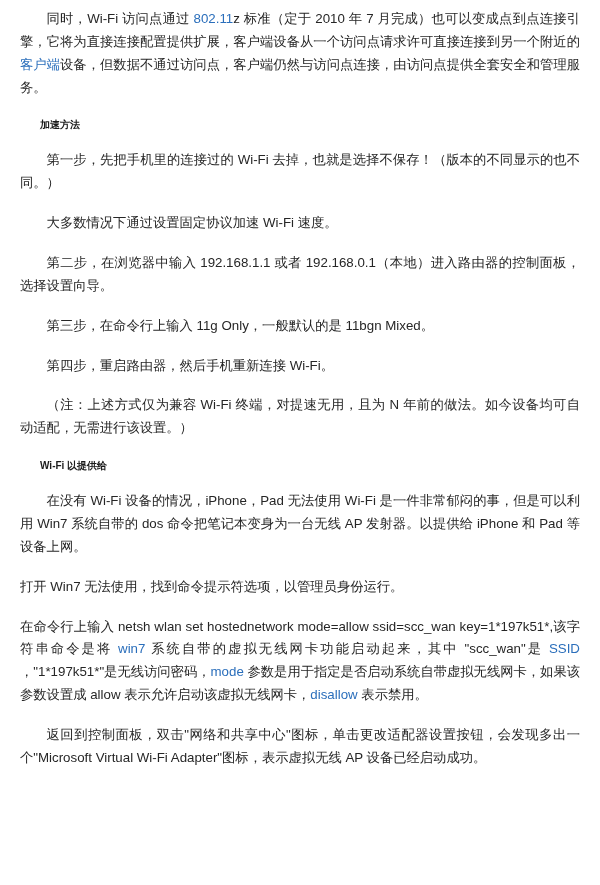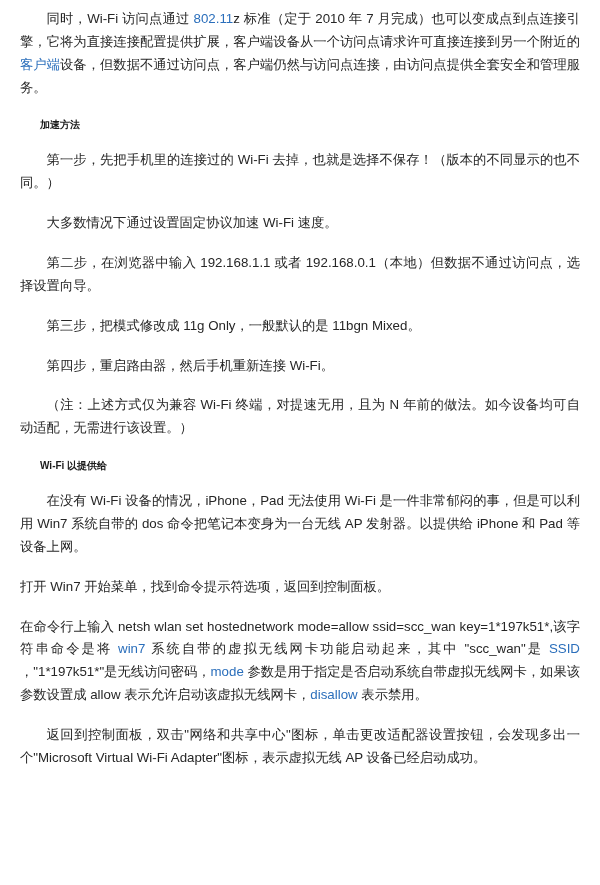--- a/index.html
+++ b/index.html
@@ -51,33 +51,33 @@
   <p class="indent">
     <span>同时，Wi-Fi 访问点通过 </span><a class="link" href="#">802.11</a><span>z 标准（定于 2010 年 7 月完成）也可以变成点到点连接引擎，它将为直接连接配置提供扩展，客户端设备从一个访问点请求许可直接连接到另一个附近的 </span><a class="link" href="#">客户端</a><span>设备，但数据不通过访问点，客户端仍然与访问点连接，由访问点提供全套安全和管理服务。</span>
   </p>
 
   <h3>加速方法</h3>
 
   <p class="indent">第一步，先把手机里的连接过的 Wi-Fi 去掉，也就是选择不保存！（版本的不同显示的也不同。）</p>
 
   <p class="indent">大多数情况下通过设置固定协议加速 Wi-Fi 速度。</p>
 
-  <p class="indent">第二步，在浏览器中输入 192.168.1.1 或者 192.168.0.1（本地）但数据不通过访问点，选择设置向导。</p>
+  <p class="indent">第二步，在浏览器中输入 192.168.1.1 或者 192.168.0.1（本地）进入路由器的控制面板，选择设置向导。</p>
 
-  <p class="indent">第三步，把模式修改成 11g Only，一般默认的是 11bgn Mixed。</p>
+  <p class="indent">第三步，在命令行上输入 11g Only，一般默认的是 11bgn Mixed。</p>
 
   <p class="indent">第四步，重启路由器，然后手机重新连接 Wi-Fi。</p>
 
   <p class="indent">（注：上述方式仅为兼容 Wi-Fi 终端，对提速无用，且为 N 年前的做法。如今设备均可自动适配，无需进行该设置。）</p>
 
   <h3>Wi-Fi 以提供给</h3>
 
   <p class="indent">在没有 Wi-Fi 设备的情况，iPhone，Pad 无法使用 Wi-Fi 是一件非常郁闷的事，但是可以利用 Win7 系统自带的 dos 命令把笔记本变身为一台无线 AP 发射器。以提供给 iPhone 和 Pad 等设备上网。</p>
 
-  <p>打开 Win7 开始菜单，找到命令提示符选项，返回到控制面板。</p>
+  <p>打开 Win7 无法使用，找到命令提示符选项，以管理员身份运行。</p>
 
   <p>
     <span>在命令行上输入  netsh wlan set hostednetwork mode=allow ssid=scc_wan key=1*197k51*,该字符串命令是将 </span><a class="link" href="#">win7</a><span> 系统自带的虚拟无线网卡功能启动起来，其中 "scc_wan"是 </span><a class="link" href="#">SSID</a><span> ，"1*197k51*"是无线访问密码，</span><a class="link" href="#">mode</a><span> 参数是用于指定是否启动系统自带虚拟无线网卡，如果该参数设置成 allow 表示允许启动该虚拟无线网卡，</span><a class="link" href="#">disallow</a><span> 表示禁用。</span>
   </p>
 
   <p class="indent">返回到控制面板，双击"网络和共享中心"图标，单击更改适配器设置按钮，会发现多出一个"Microsoft Virtual Wi-Fi Adapter"图标，表示虚拟无线 AP 设备已经启动成功。</p>
 
 </div>
 
 </body></html>

